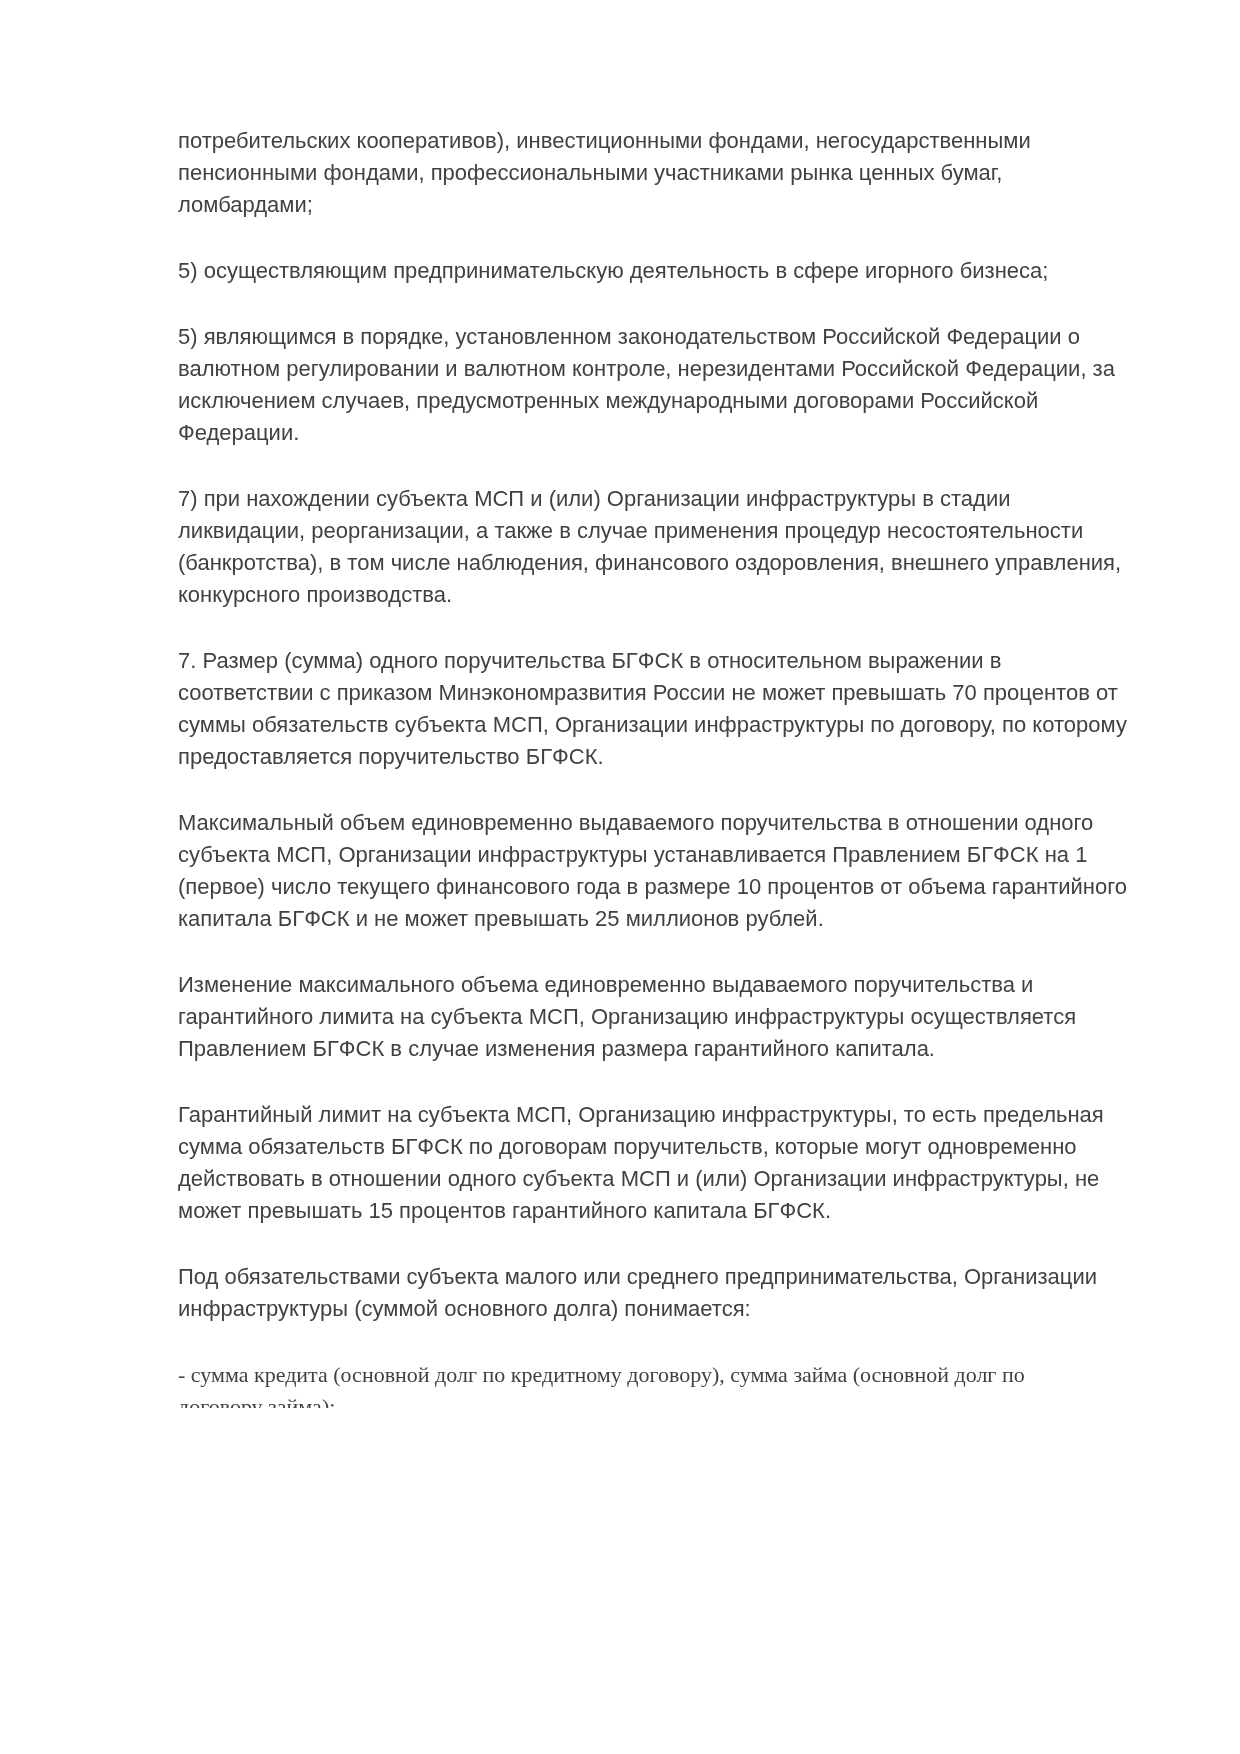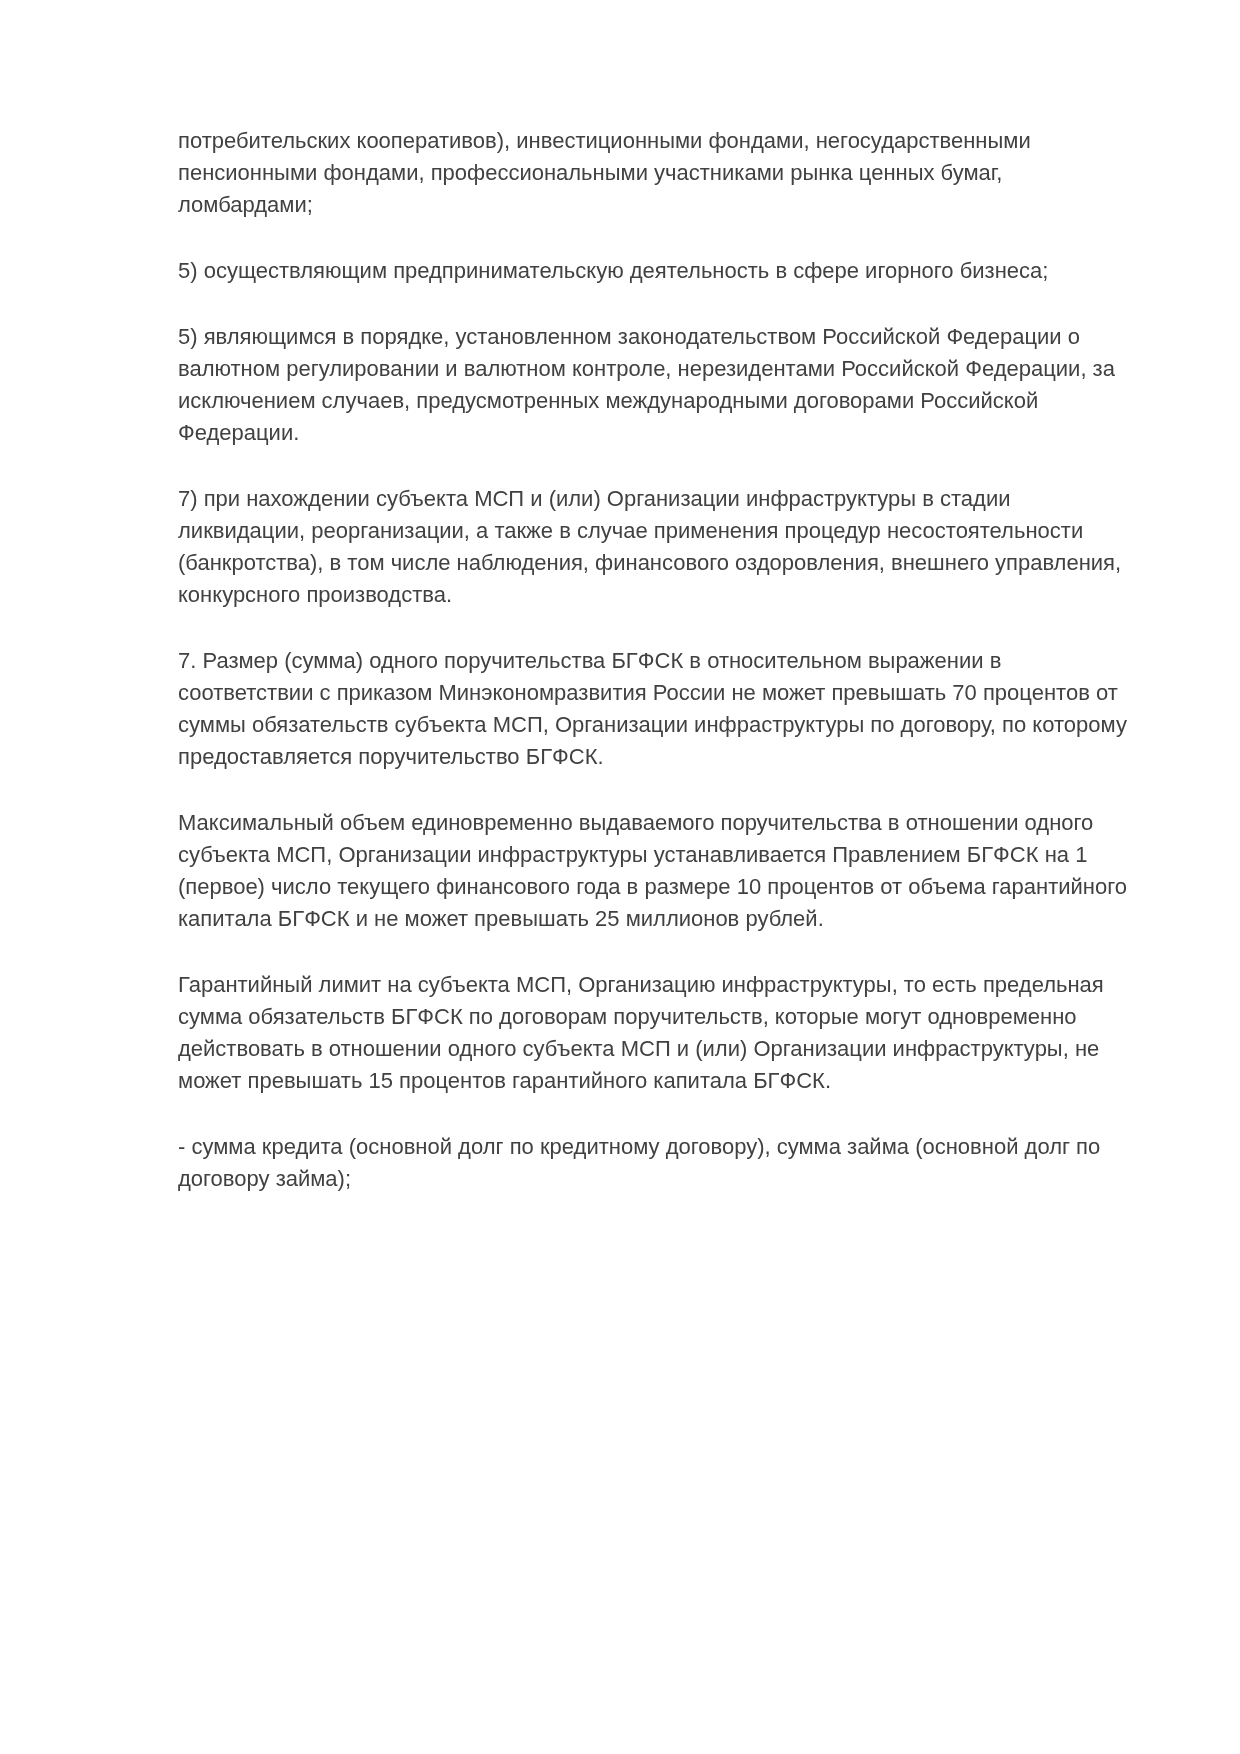--- a/index.html
+++ b/index.html
@@ -25,29 +25,32 @@
     font-size: 22px;
     line-height: 32px;
     letter-spacing: 0;
   }
   .doc-para {
     margin: 0 0 34px 0;
     white-space: nowrap;
   }
   .doc-para:last-child {
     margin-bottom: 0;
+    font-family: Liberation Serif, serif;
   }
 </style>
 </head>
 <body>
 
 <div class="page" style="background: rgb(255, 255, 255);">
   <div class="content" style="color: rgb(65, 65, 65);">
     <p class="doc-para">потребительских кооперативов), инвестиционными фондами, негосударственными<br>пенсионными фондами, профессиональными участниками рынка ценных бумаг,<br>ломбардами;</p>
     <p class="doc-para">5) осуществляющим предпринимательскую деятельность в сфере игорного бизнеса;</p>
     <p class="doc-para">5) являющимся в порядке, установленном законодательством Российской Федерации о<br>валютном регулировании и валютном контроле, нерезидентами Российской Федерации, за<br>исключением случаев, предусмотренных международными договорами Российской<br>Федерации.</p>
     <p class="doc-para">7) при нахождении субъекта МСП и (или) Организации инфраструктуры в стадии<br>ликвидации, реорганизации, а также в случае применения процедур несостоятельности<br>(банкротства), в том числе наблюдения, финансового оздоровления, внешнего управления,<br>конкурсного производства.</p>
     <p class="doc-para">7. Размер (сумма) одного поручительства БГФСК в относительном выражении в<br>соответствии с приказом Минэкономразвития России не может превышать 70 процентов от<br>суммы обязательств субъекта МСП, Организации инфраструктуры по договору, по которому<br>предоставляется поручительство БГФСК.</p>
     <p class="doc-para">Максимальный объем единовременно выдаваемого поручительства в отношении одного<br>субъекта МСП, Организации инфраструктуры устанавливается Правлением БГФСК на 1<br>(первое) число текущего финансового года в размере 10 процентов от объема гарантийного<br>капитала БГФСК и не может превышать 25 миллионов рублей.</p>
+    <p class="doc-para">Изменение максимального объема единовременно выдаваемого поручительства и<br>гарантийного лимита на субъекта МСП, Организацию инфраструктуры осуществляется<br>Правлением БГФСК в случае изменения размера гарантийного капитала.</p>
     <p class="doc-para">Гарантийный лимит на субъекта МСП, Организацию инфраструктуры, то есть предельная<br>сумма обязательств БГФСК по договорам поручительств, которые могут одновременно<br>действовать в отношении одного субъекта МСП и (или) Организации инфраструктуры, не<br>может превышать 15 процентов гарантийного капитала БГФСК.</p>
+    <p class="doc-para">Под обязательствами субъекта малого или среднего предпринимательства, Организации<br>инфраструктуры (суммой основного долга) понимается:</p>
     <p class="doc-para">- сумма кредита (основной долг по кредитному договору), сумма займа (основной долг по<br>договору займа);</p>
   </div>
 </div>
 
 </body></html>

